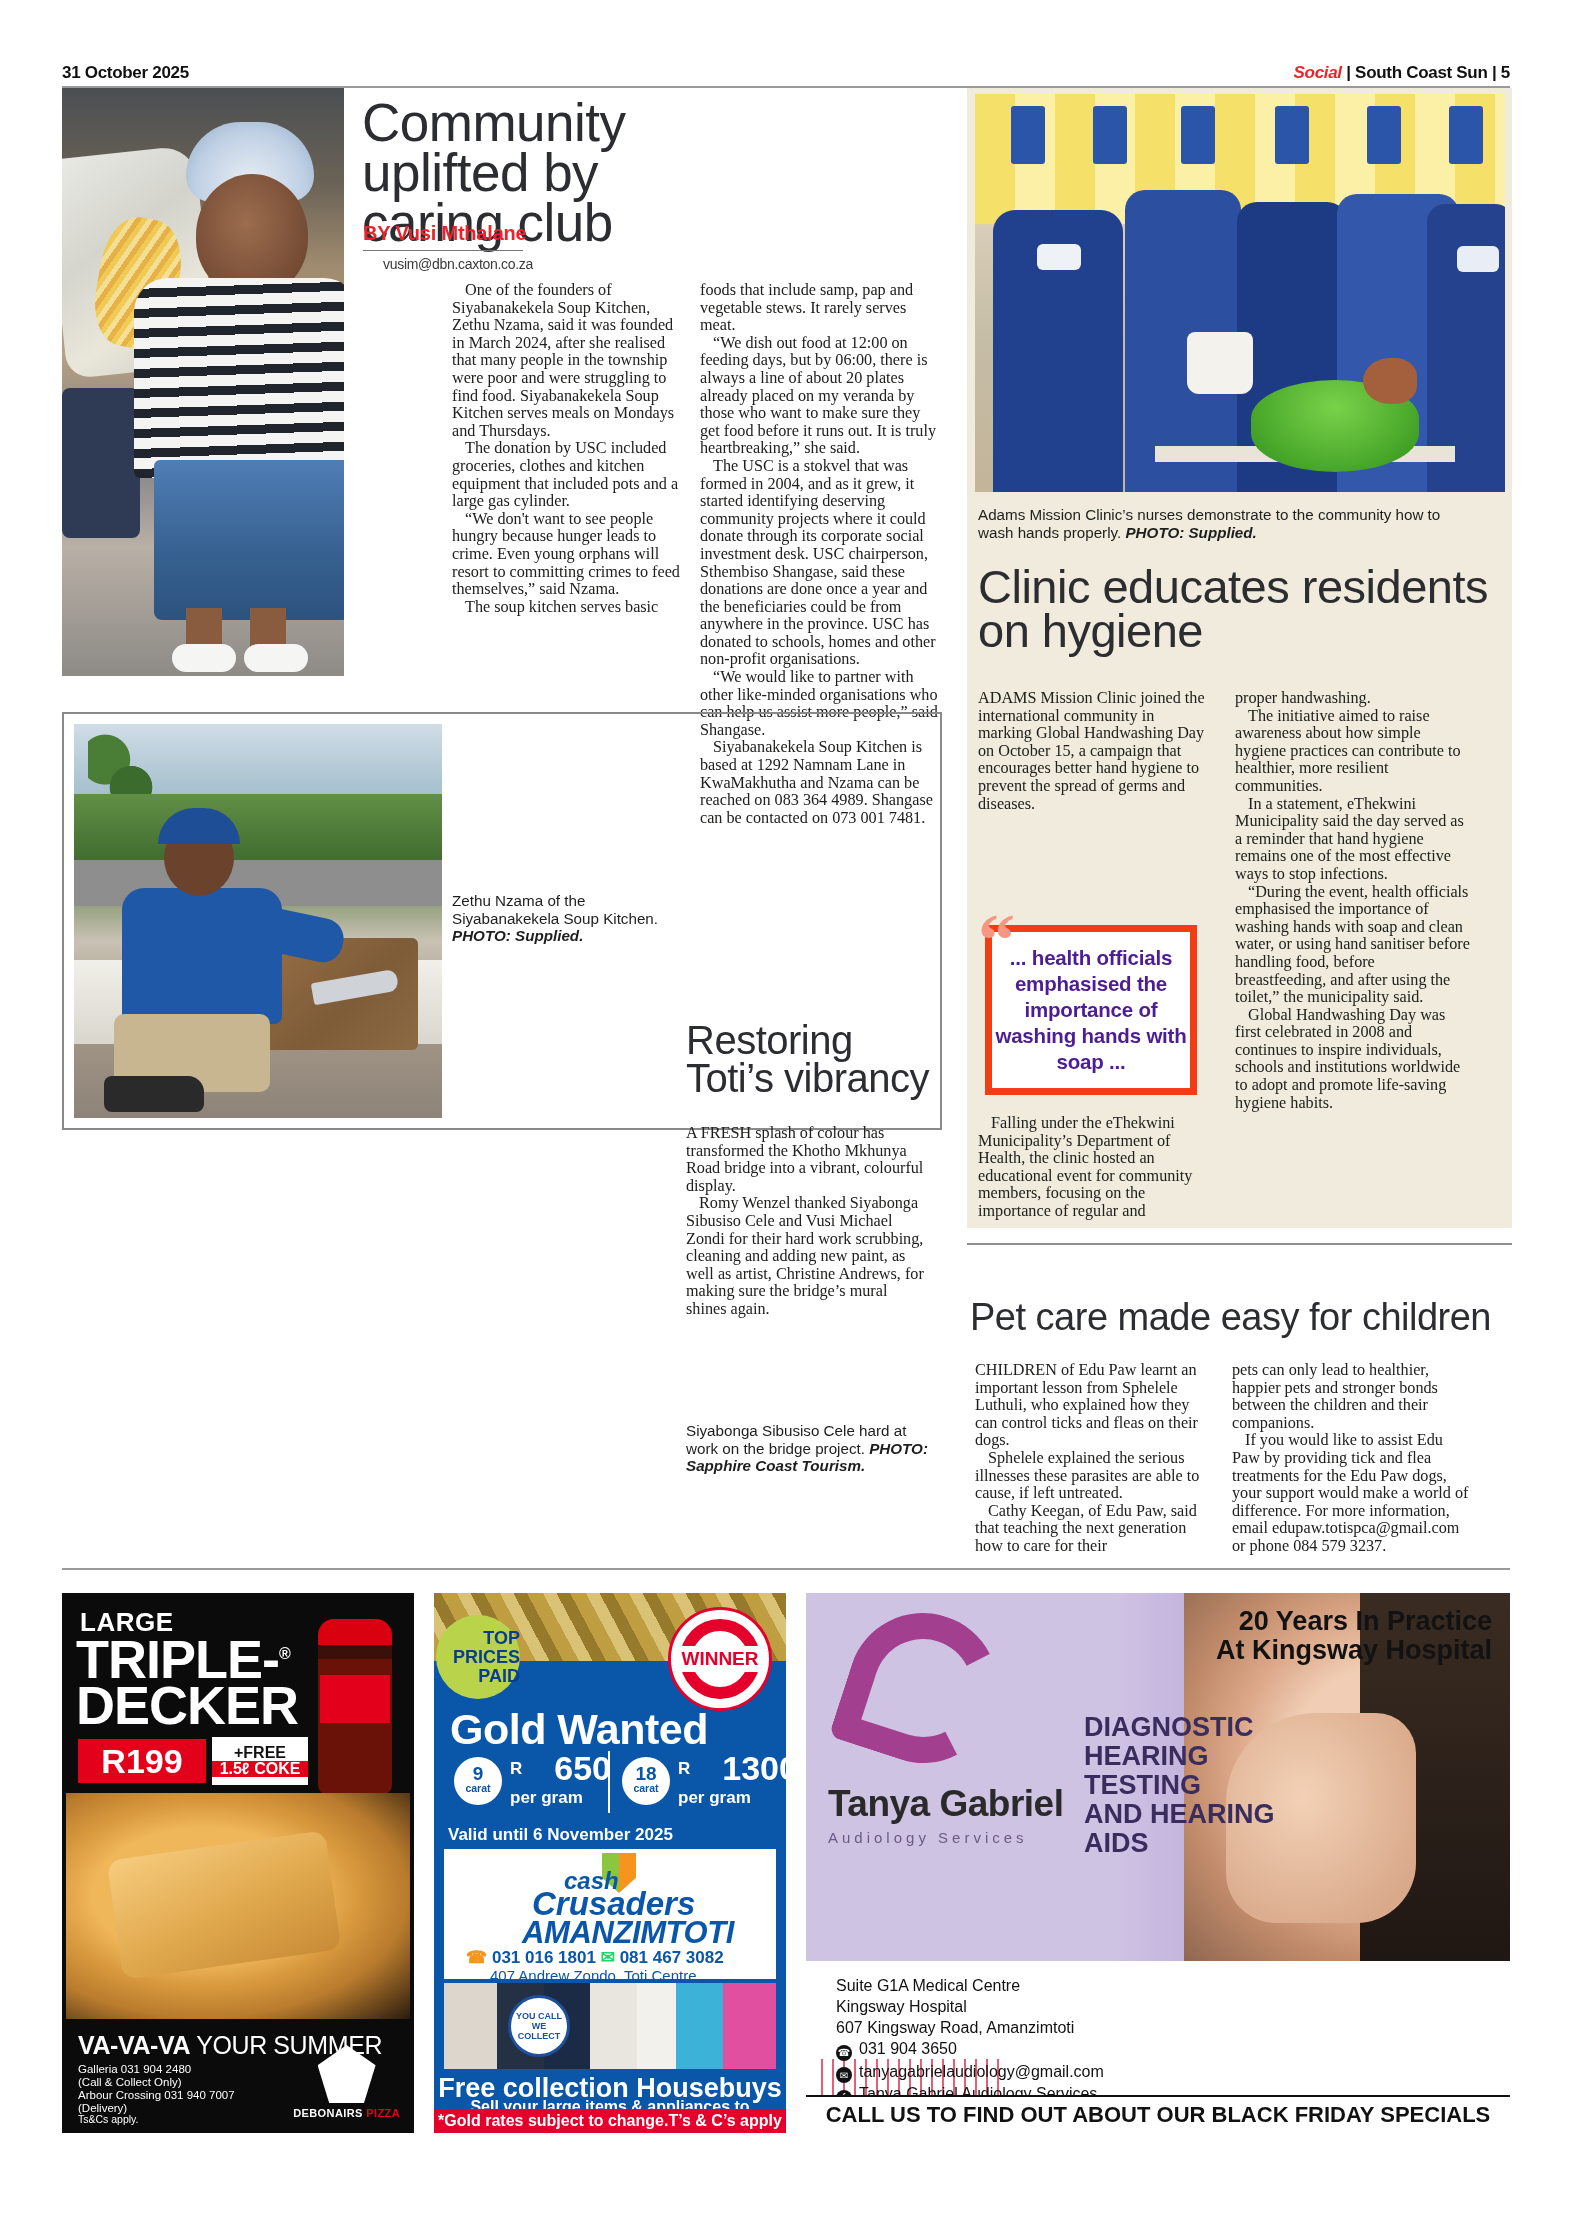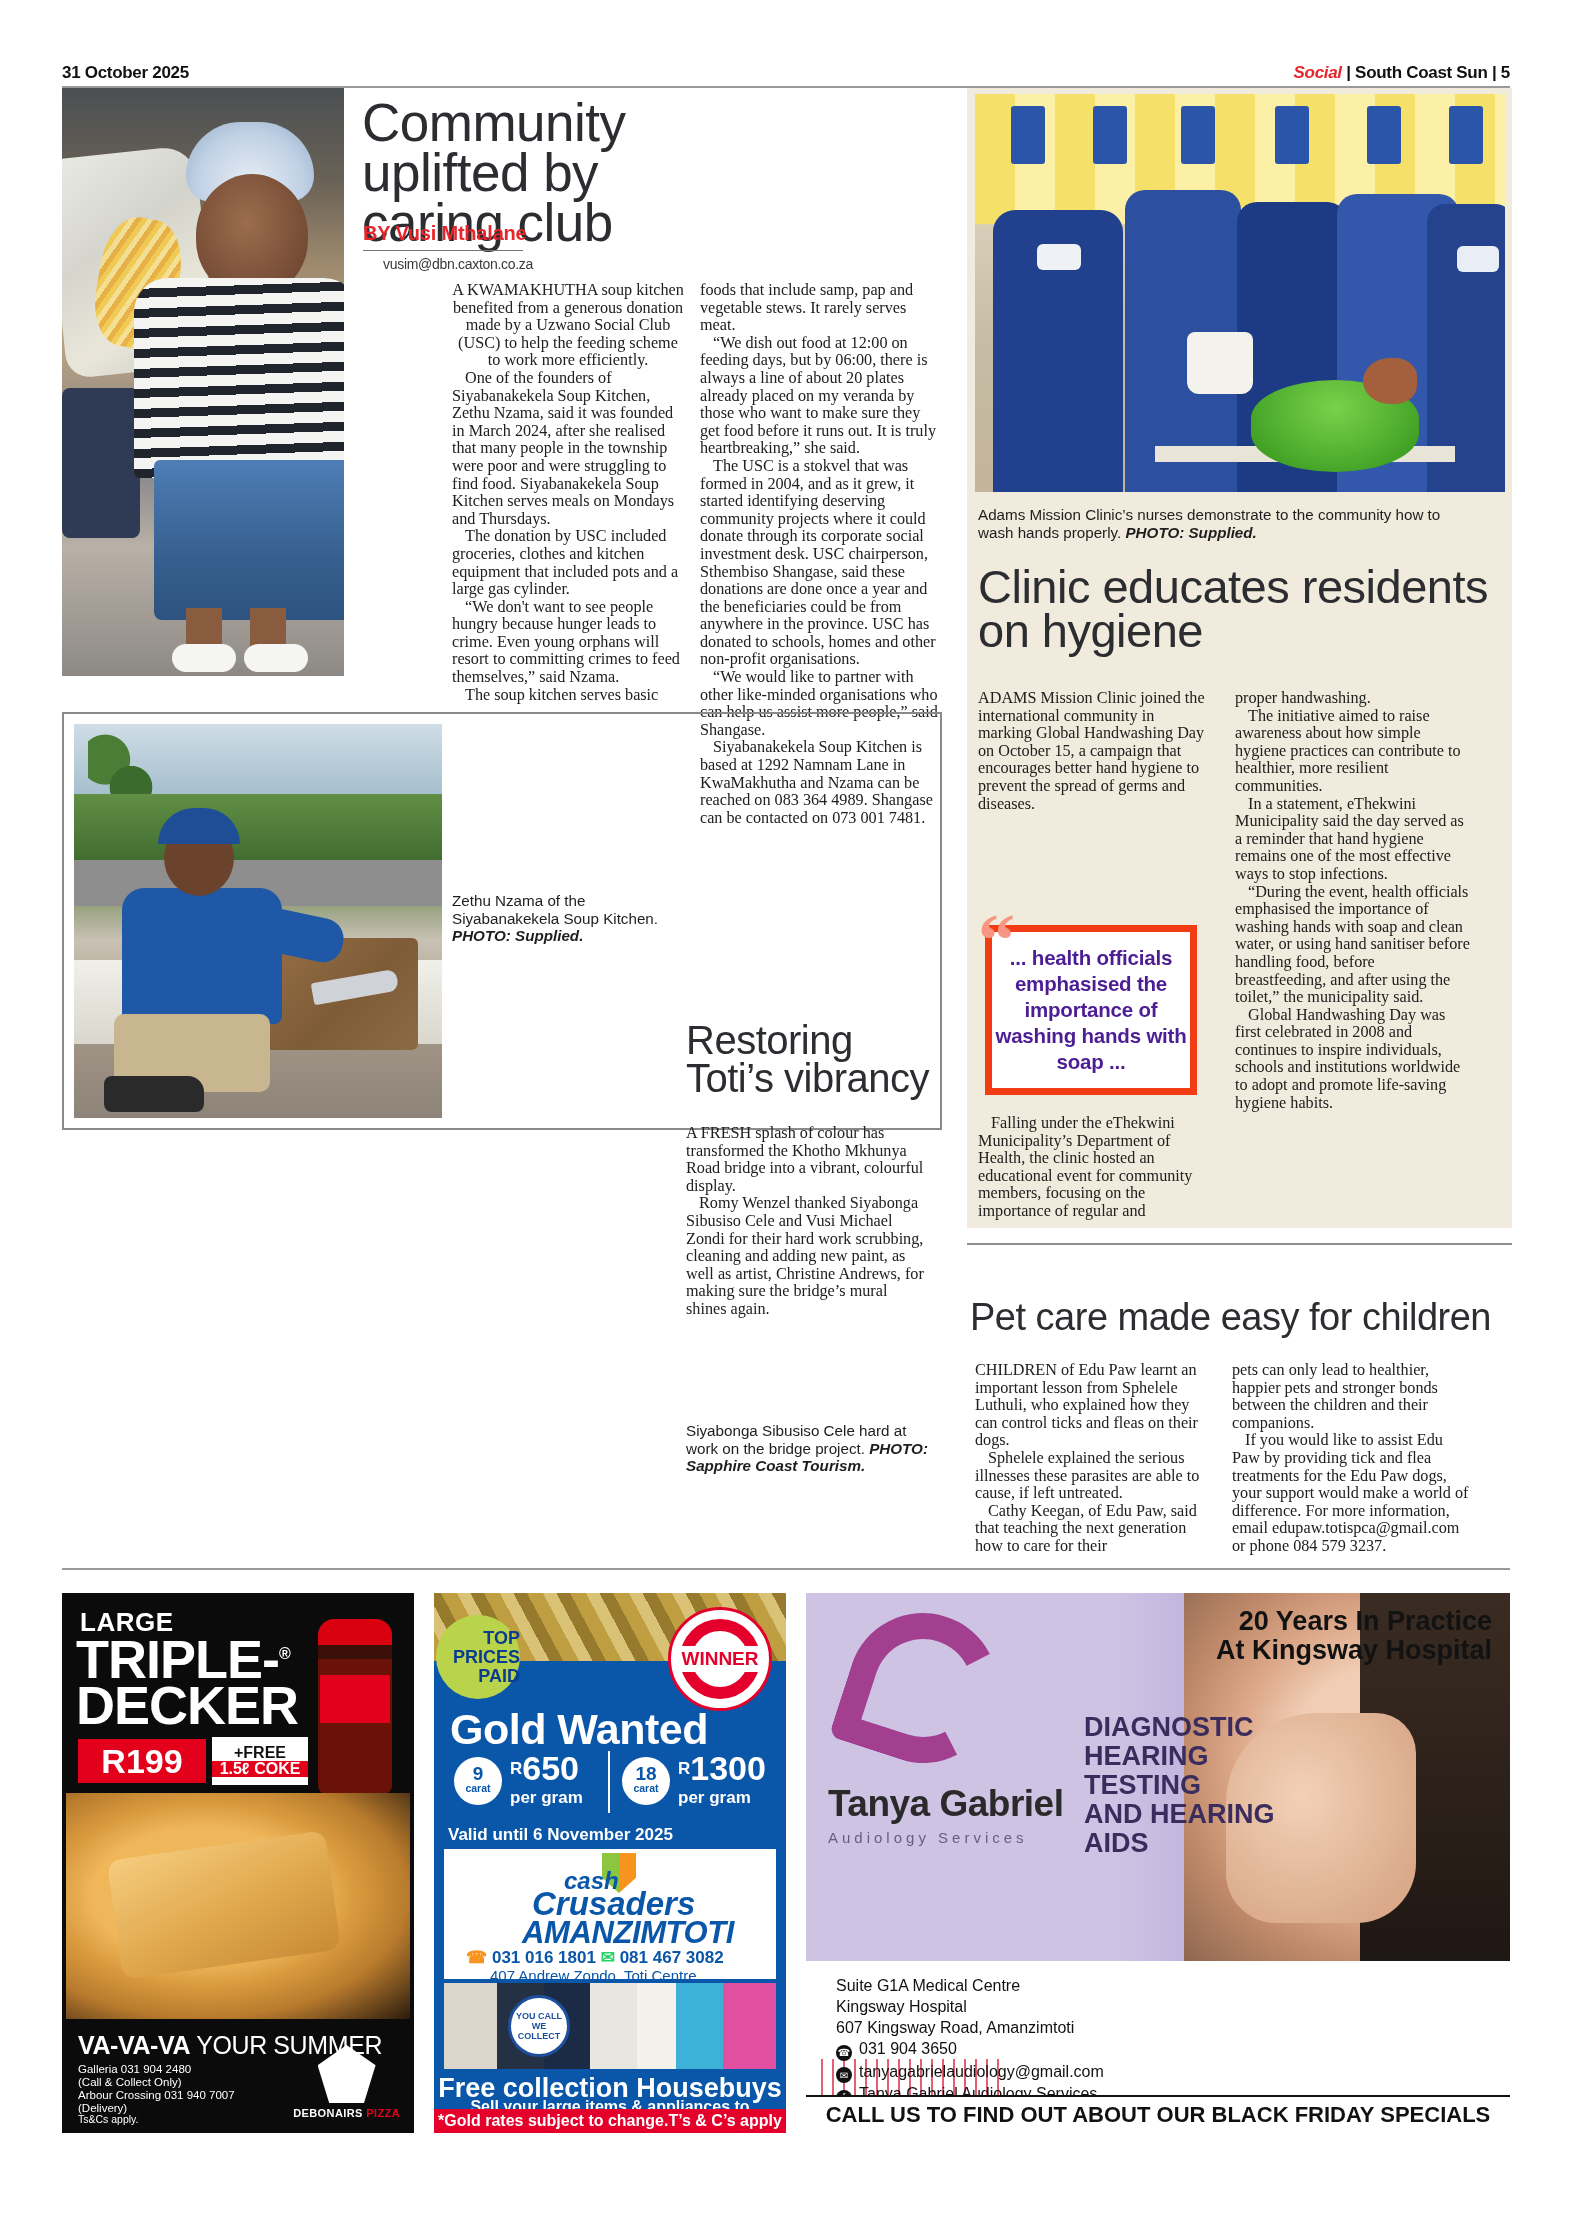--- a/index.html
+++ b/index.html
@@ -218,21 +218,21 @@
   #ad-cc .winner .ring { position:absolute; left:9px; top:9px; right:9px; bottom:9px; border-radius:50%; border:12px solid #e4002b; }
   #ad-cc .winner span { position:relative; z-index:2; background:#fff; padding:2px 4px; }
   #ad-cc .goldwanted { position:absolute; left:16px; top:112px;
       font-family:"Liberation Sans Narrow","Liberation Sans",sans-serif; font-weight:700; font-size:43px; letter-spacing:-0.5px; }
   #ad-cc .crt { position:absolute; width:48px; height:48px; border-radius:50%; background:#fff; color:#0a56a8;
       display:flex; flex-direction:column; align-items:center; justify-content:center;
       font-family:"Liberation Sans Narrow","Liberation Sans",sans-serif; font-weight:700; line-height:14px; }
   #ad-cc .crt b { font-size:19px; }
   #ad-cc .crt i { font-style:normal; font-size:10.5px; }
   #ad-cc .rate { position:absolute; font-family:"Liberation Sans Narrow","Liberation Sans",sans-serif; font-weight:700; }
-  #ad-cc .rate .amt { font-size:34px; }
+  #ad-cc .rate .amt { font-size:34px;margin-left:32px; }
   #ad-cc .rate .sup { font-size:17px; vertical-align:super; }
   #ad-cc .rate .per { display:block; font-size:17px; font-weight:700; }
   #ad-cc .divider { position:absolute; left:174px; top:158px; width:2px; height:62px; background:#fff; }
   #ad-cc .valid { position:absolute; left:14px; top:232px; font-family:"Liberation Sans Narrow","Liberation Sans",sans-serif;
       font-weight:700; font-size:17px; }
   #ad-cc .white { position:absolute; left:10px; top:256px; width:332px; height:130px; background:#fff; color:#0a56a8; }
   #ad-cc .white .cash { position:absolute; left:120px; top:18px; font-family:"Liberation Sans Narrow","Liberation Sans",sans-serif;
       font-weight:700; font-style:italic; font-size:24px; color:#0a56a8; }
   #ad-cc .white .crus { position:absolute; left:88px; top:36px; font-family:"Liberation Sans Narrow","Liberation Sans",sans-serif;
       font-weight:700; font-style:italic; font-size:33px; color:#0a56a8; }
@@ -309,21 +309,20 @@
   <div class="shoe1"></div>
   <div class="shoe2"></div>
 </div>
 
 <div class="hl" id="art1-title">Community uplifted by caring club</div>
 <div id="art1-byline">BY Vusi Mthalane</div>
 <div id="art1-byline-rule"></div>
 <div id="art1-email">vusim@dbn.caxton.co.za</div>
 
 <div class="body-col" id="art1-c1">
-  <p class="first lead">A KWAMAKHUTHA soup kitchen benefited from a generous donation made by a Uzwano Social Club (USC) to help the feeding scheme to work more efficiently.</p>
   <p>One of the founders of Siyabanakekela Soup Kitchen, Zethu Nzama, said it was founded in March 2024, after she realised that many people in the township were poor and were struggling to find food. Siyabanakekela Soup Kitchen serves meals on Mondays and Thursdays.</p>
   <p>The donation by USC included groceries, clothes and kitchen equipment that included pots and a large gas cylinder.</p>
   <p>“We don't want to see people hungry because hunger leads to crime. Even young orphans will resort to committing crimes to feed themselves,” said Nzama.</p>
   <p>The soup kitchen serves basic</p>
 </div>
 
 <div class="body-col" id="art1-c2">
   <p class="first">foods that include samp, pap and vegetable stews. It rarely serves meat.</p>
   <p>“We dish out food at 12:00 on feeding days, but by 06:00, there is always a line of about 20 plates already placed on my veranda by those who want to make sure they get food before it runs out. It is truly heartbreaking,” she said.</p>
   <p>The USC is a stokvel that was formed in 2004, and as it grew, it started identifying deserving community projects where it could donate through its corporate social investment desk. USC chairperson, Sthembiso Shangase, said these donations are done once a year and the beneficiaries could be from anywhere in the province. USC has donated to schools, homes and other non-profit organisations.</p>

